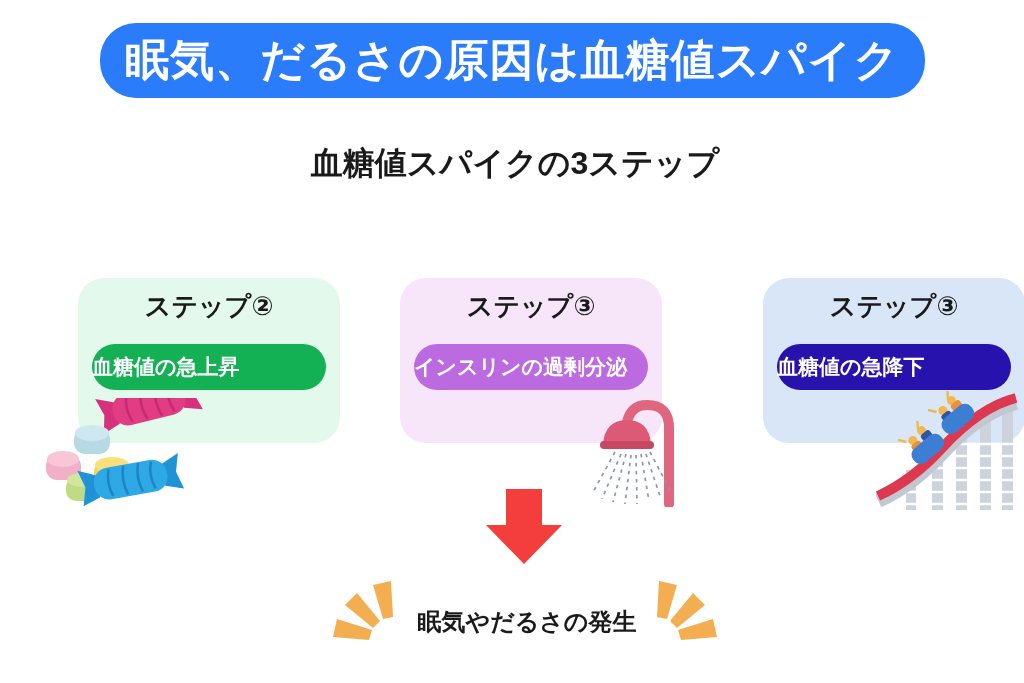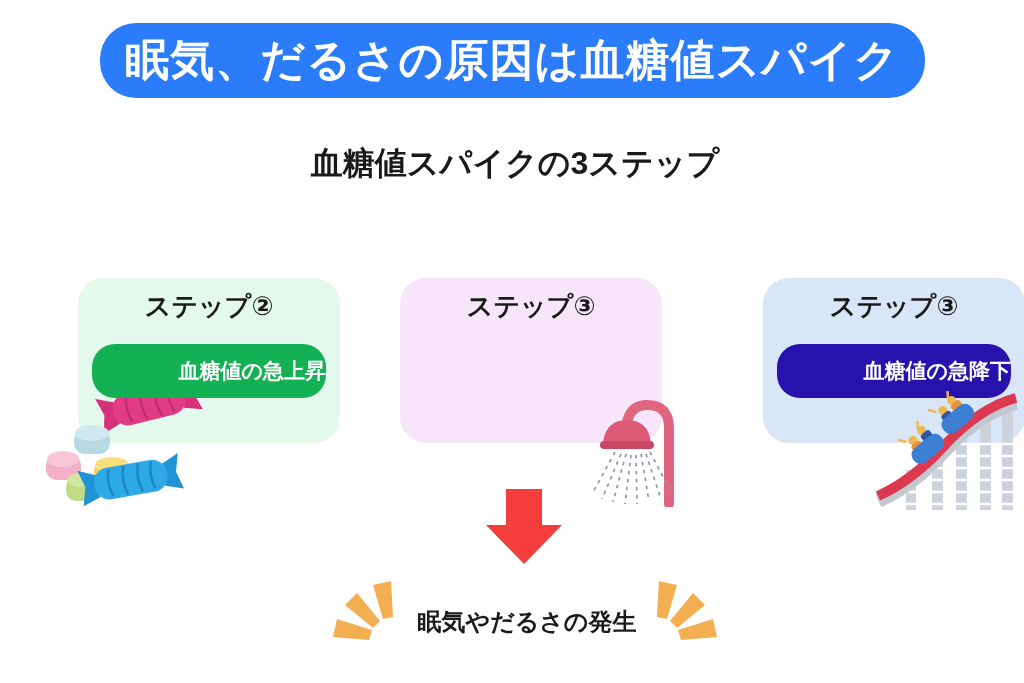--- a/index.html
+++ b/index.html
@@ -27,22 +27,22 @@
   }
   .card{
     position:absolute;top:278px;width:262px;height:165px;
     border-radius:26px;text-align:center;
   }
   .card-1{left:78px;background:var(--step1-card-bg,#E2F9EC);}
   .card-2{left:400px;background:var(--step2-card-bg,#F7E6FA);}
   .card-3{left:763px;background:var(--step3-card-bg,#D8E6F7);}
   .card-title{margin-top:11px;font-size:26px;font-weight:800;}
   .pill{
-    margin:20px auto 0;width:234px;height:54px;border-radius:23px;
-    display:flex;align-items:center;justify-content:flex-end;
+    margin:20px auto 0;width:234px;height:46px;border-radius:23px;
+    display:flex;align-items:center;justify-content:flex-start;
   }
   .pill-1{background:var(--step1-pill-bg,#14B054);}
   .pill-2{background:var(--step2-pill-bg,#BC6ADF);}
   .pill-3{background:var(--step3-pill-bg,#2712AE);}
   .pill span{color:var(--pill-text,#fff);font-size:21px;font-weight:700;}
   .illus{position:absolute;}
   .illus-candies{left:40px;top:398px;width:165px;height:120px;}
   .illus-shower{left:585px;top:392px;width:95px;height:115px;}
   .illus-coaster{left:876px;top:386px;width:142px;height:124px;}
   .flow-arrow{position:absolute;left:486px;top:489px;width:76px;height:75px;}
@@ -67,20 +67,23 @@
 
   <div class="card card-1">
     <div class="card-title">ステップ②</div>
     <div class="pill pill-1">
       <span>血糖値の急上昇</span>
     </div>
   </div>
 
   <div class="card card-2">
     <div class="card-title">ステップ③</div>
+    <div class="pill pill-2">
+      <span>インスリンの過剰分泌</span>
+    </div>
   </div>
 
   <div class="card card-3">
     <div class="card-title">ステップ③</div>
     <div class="pill pill-3">
       <span>血糖値の急降下</span>
     </div>
   </div>
 
   <svg class="illus illus-candies" viewBox="0 0 165 120" xmlns="http://www.w3.org/2000/svg">

